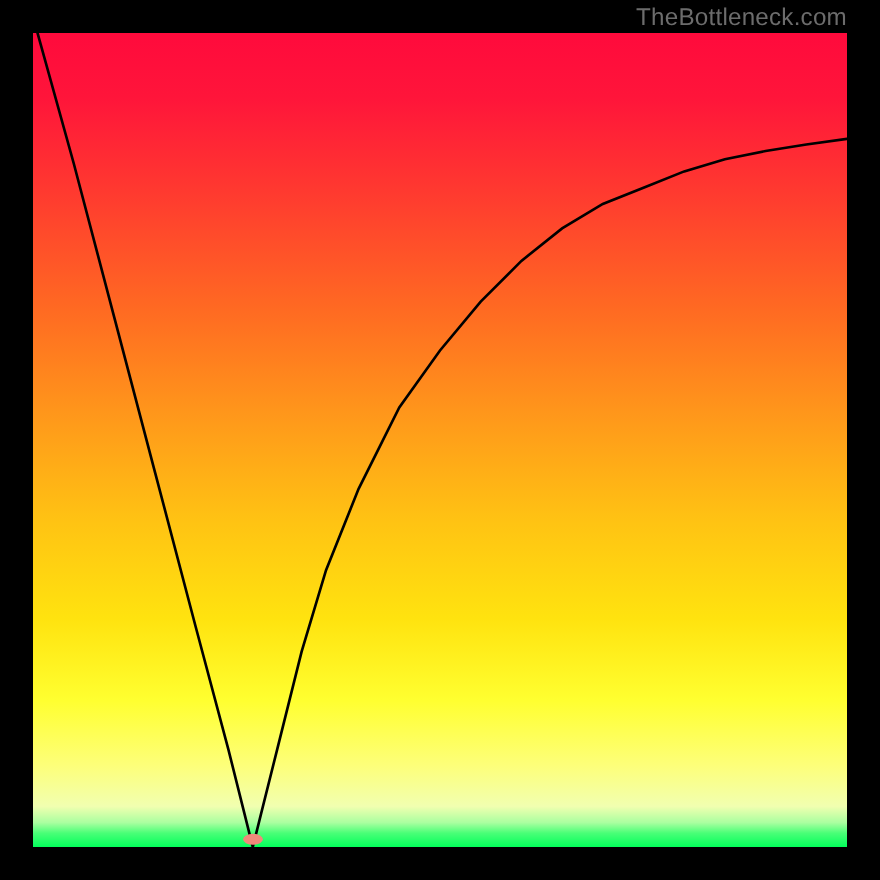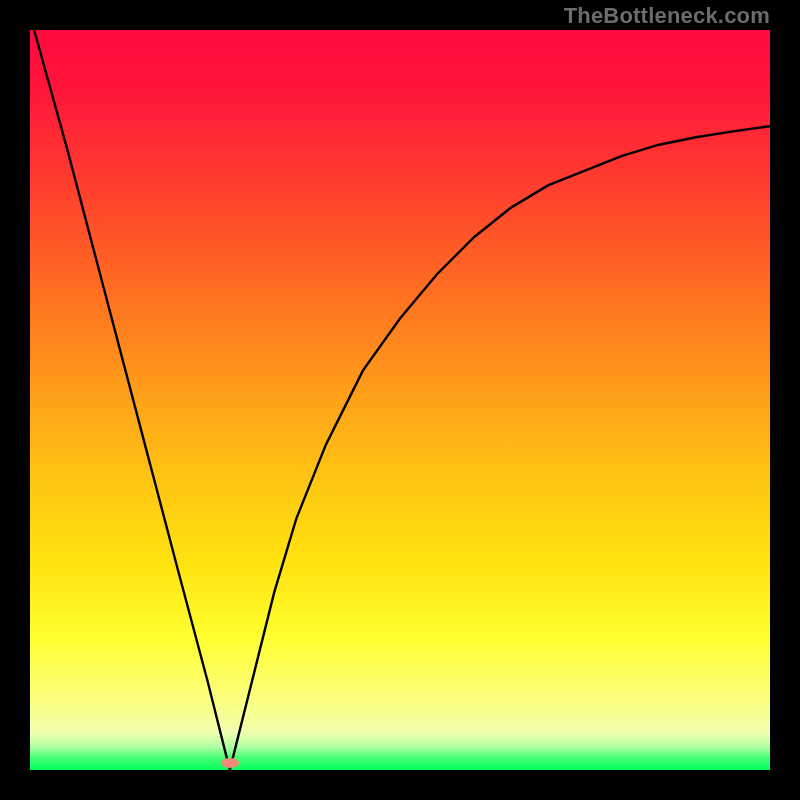--- a/index.html
+++ b/index.html
@@ -57,21 +57,21 @@
     transform: translate(-50%, -50%);
     left: 201px; 
     top: 733px;
   }
   .watermark {
     position: absolute;
     top: 3px;
     right: 30px;
     color: #6c6c6c;
     font-size: 22px;
-    font-weight: 700;
+    font-weight: 400;
     letter-spacing: 0.2px;
     user-select: none;
   }
 </style>
 </head>
 <body>
 
 <div class="frame">
   <div class="watermark">TheBottleneck.com</div>
 

